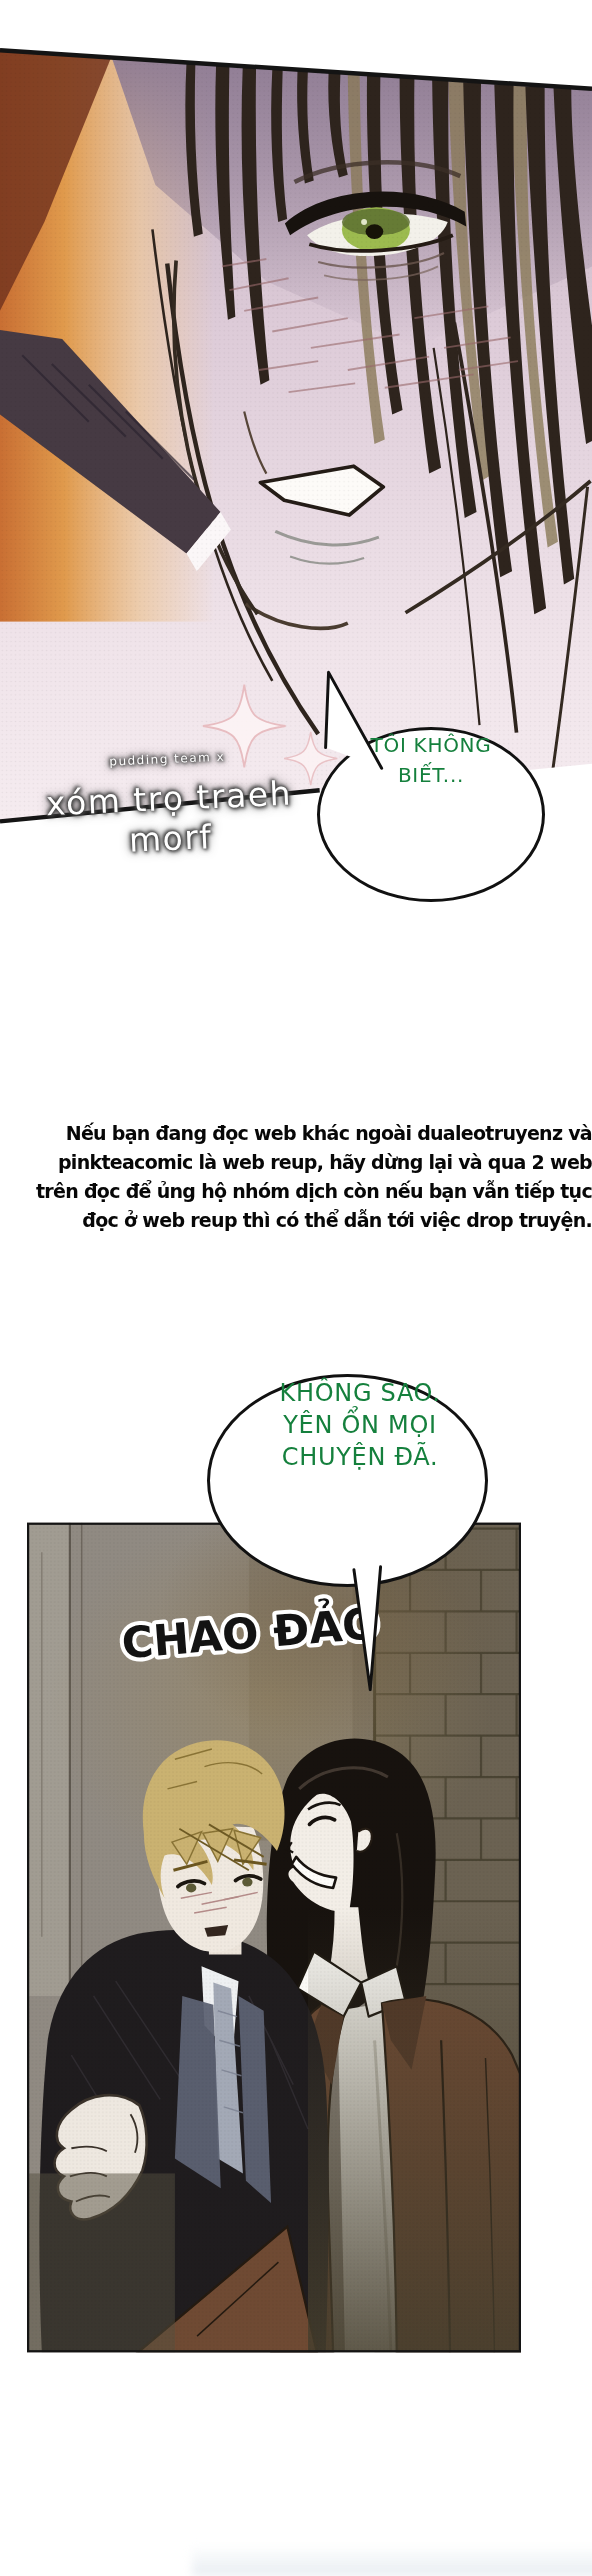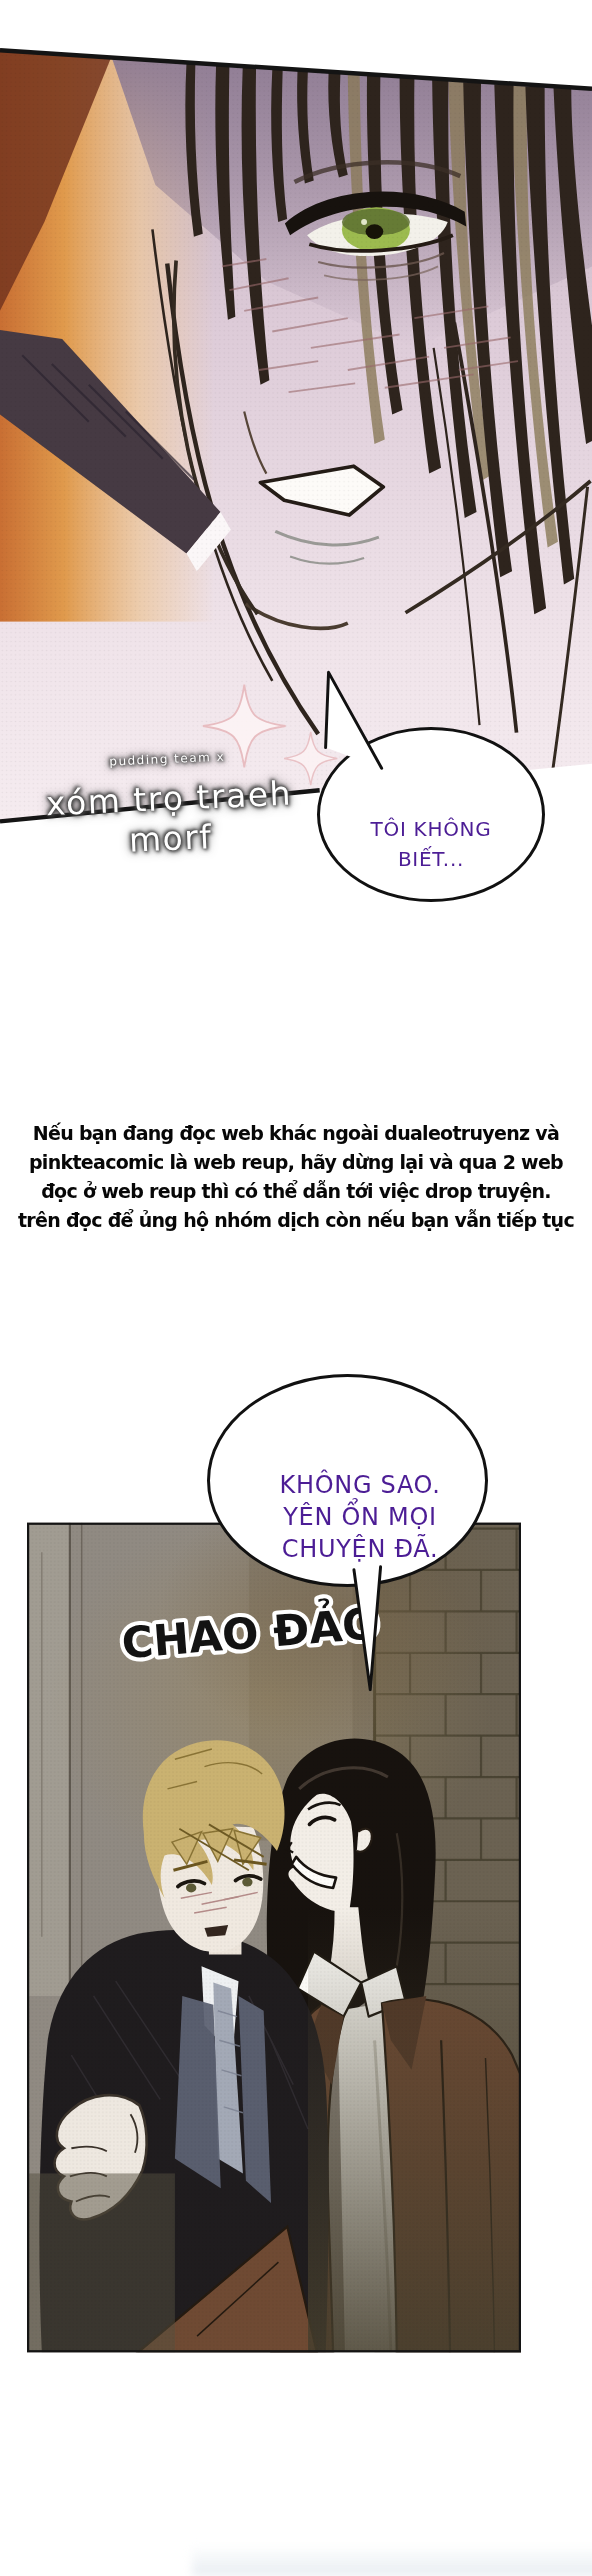--- a/index.html
+++ b/index.html
@@ -6,29 +6,29 @@
   .page{position:relative;width:592px;height:2576px;background:#ffffff;overflow:hidden;
         font-family:"DejaVu Sans",sans-serif;}
   .abs{position:absolute;}
   
   .watermark{left:6px;top:739px;width:326px;text-align:center;z-index:3;
     transform:rotate(-2.5deg);color:#ffffff;line-height:40px;letter-spacing:1.5px;
     text-shadow:0 0 3px #3a3a3a,0 0 6px #4a4a4a,0 0 10.4px #555,1.5px 1.5px 3.7px #444,-1.5px -1.5px 3.7px #444;}
   .watermark .wm2{font-size:33px;}
   
   .bubble{background:#fff;border:3px solid #111;border-radius:50%;z-index:5;
-    display:flex;flex-direction:column;align-items:center;justify-content:flex-end;
-    color:#4c1d95;text-align:center;}
+    display:flex;flex-direction:column;align-items:center;justify-content:flex-start;
+    color:#15803d;text-align:center;}
   .bubble1{left:317px;top:727px;width:228px;height:175px;font-size:20px;line-height:30px;
     letter-spacing:0.7px;padding-bottom:0;box-sizing:border-box;padding-bottom:25px;}
   .bubble2{left:207px;top:1374px;width:281px;height:213px;font-size:24px;line-height:32px;
     letter-spacing:0.7px;box-sizing:border-box;padding-left:25px;padding-bottom:19px;}
   .tail{z-index:6;}
   
-  .notice{left:0;top:1119px;width:592px;text-align:center;color:#070707;font-weight:bold;
+  .notice{left:0;top:1119px;width:592px;text-align:right;color:#070707;font-weight:bold;
     font-size:19px;line-height:29px;letter-spacing:-0.7px;z-index:2;}
   .notice div{white-space:nowrap;}
   .sfx-wrap{left:110px;top:1574px;z-index:4;}
   .bottom-tint{left:192px;top:2545px;width:415px;height:31px;z-index:1;
     background:linear-gradient(to bottom,rgba(233,237,242,0),rgba(226,232,238,.8));
     filter:blur(4.4px);}
 </style>
 </head>
 <body>
 
@@ -164,22 +164,22 @@
     <div>BIẾT...</div>
   </div>
   <svg class="abs tail" style="left:309px;top:665px" width="104" height="118" viewBox="0 0 140 160">
     <path d="M26,10 L22,112 L98,140 Z" fill="#ffffff"></path>
     <path d="M26,10 L22,112 M26,10 L98,140" stroke="#111" stroke-width="4" fill="none" stroke-linecap="round"></path>
   </svg>
 
   <div class="abs notice">
     <div>Nếu bạn đang đọc web khác ngoài dualeotruyenz và</div>
     <div>pinkteacomic là web reup, hãy dừng lại và qua 2 web</div>
+    <div>trên đọc để ủng hộ nhóm dịch còn nếu bạn vẫn tiếp tục</div>
     <div>đọc ở web reup thì có thể dẫn tới việc drop truyện.</div>
-    <div>trên đọc để ủng hộ nhóm dịch còn nếu bạn vẫn tiếp tục</div>
   </div>
 
   <svg class="abs" style="left:27px;top:1522px;z-index:1" width="494" height="831" viewBox="0 0 668 1122">
     <defs>
       <clipPath id="p2clip">
           <rect x="0" y="0" width="668" height="1122"></rect>
         </clipPath>
       <radialGradient id="hazeG" cx="0.5" cy="0.5" r="0.5">
         <stop offset="0" stop-color="#97855f" stop-opacity="0.6"></stop>
         <stop offset="1" stop-color="#97855f" stop-opacity="0"></stop>

